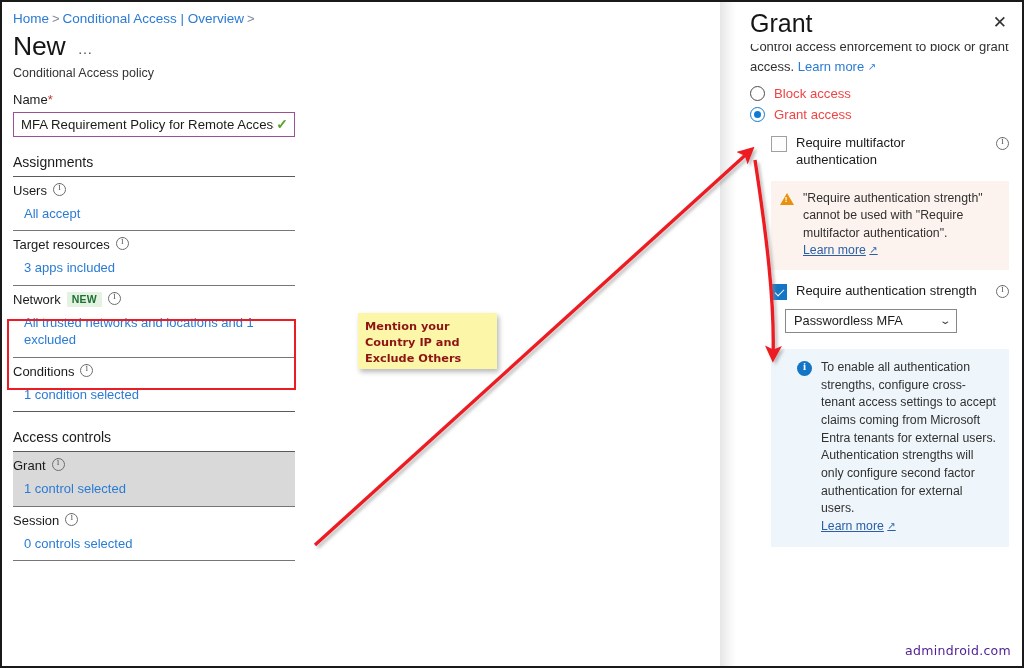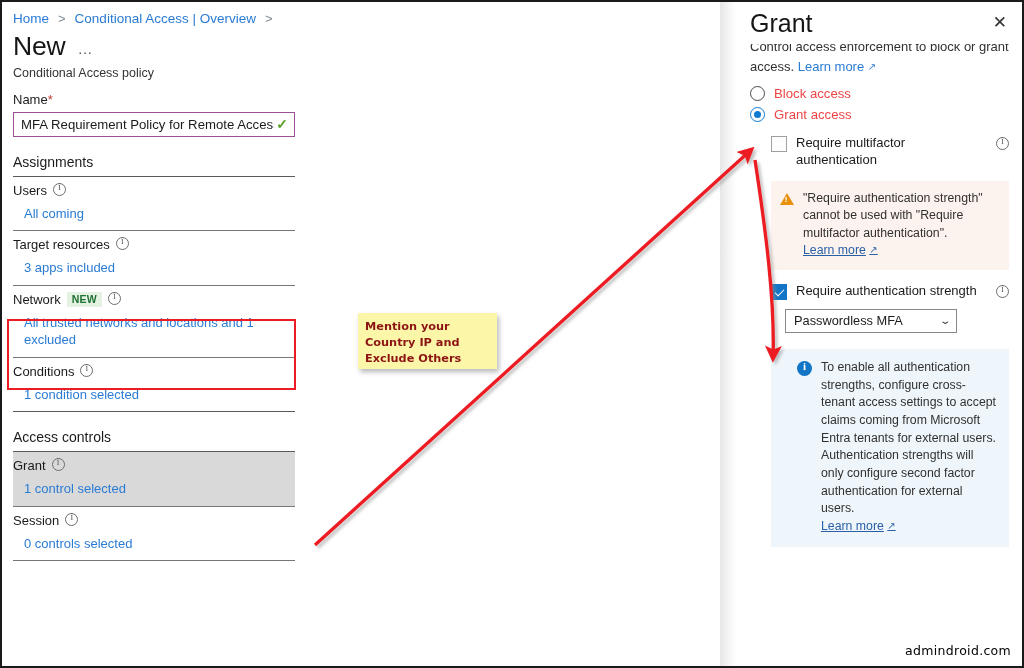--- a/index.html
+++ b/index.html
@@ -18,21 +18,21 @@
     overflow:hidden;
   }
 
   
   #left {
     position:absolute; left:0; top:0; width:718px; height:100%;
     background:#ffffff;
     padding:6px 0 0 0;
   }
   .breadcrumb {
-    display:flex; align-items:center; gap:9px;
+    display:flex; align-items:center; gap:3px;
     padding:3px 0 0 11px; font-size:13.5px;
   }
   .bc-link { color:#2a7bd4; cursor:pointer; white-space:nowrap; }
   .bc-sep { color:#7d8a94; font-size:13px; }
 
   .page-title-row {
     display:flex; align-items:flex-end; gap:12px;
     padding:7px 0 0 11px;
   }
   .page-title { font-size:26.5px; font-weight:400; color:#161616; letter-spacing:-0.2px; line-height:1; }
@@ -214,21 +214,21 @@
   }
   .info-circ::after {
     content:"i"; position:absolute; left:0; right:0; top:-1px;
     text-align:center; font-size:11px; color:#fff; font-weight:700;
     font-family:"Liberation Serif", serif;
   }
   .info-txt { font-size:12.3px; color:#323130; line-height:1.44; }
 
   #watermark {
     position:absolute; right:11px; bottom:8px;
-    font-size:12.5px; color:#000000; letter-spacing:0.3px;
+    font-size:12.5px; color:#4c1d95; letter-spacing:0.3px;
     font-family:"DejaVu Sans", sans-serif;
   }
 </style>
 </head>
 <body>
 
 <div id="frame">
 
   <div id="left">
 
@@ -258,21 +258,21 @@
     <div class="sect">
       <div class="sect-heading">Assignments</div>
     </div>
     <div class="hr"></div>
 
     <div class="row">
       <div class="row-top">
         <span>Users</span>
         <span class="info-i"></span>
       </div>
-      <div class="row-val">All coming</div>
+      <div class="row-val">All accept</div>
     </div>
     <div class="hr-light"></div>
 
     <div class="row">
       <div class="row-top">
         <span>Target resources</span>
         <span class="info-i"></span>
       </div>
       <div class="row-val">3 apps included</div>
     </div>

